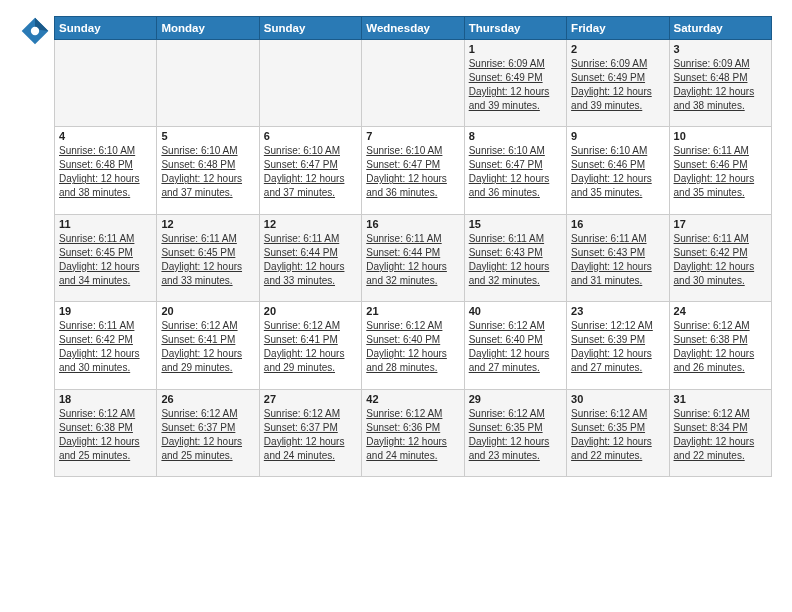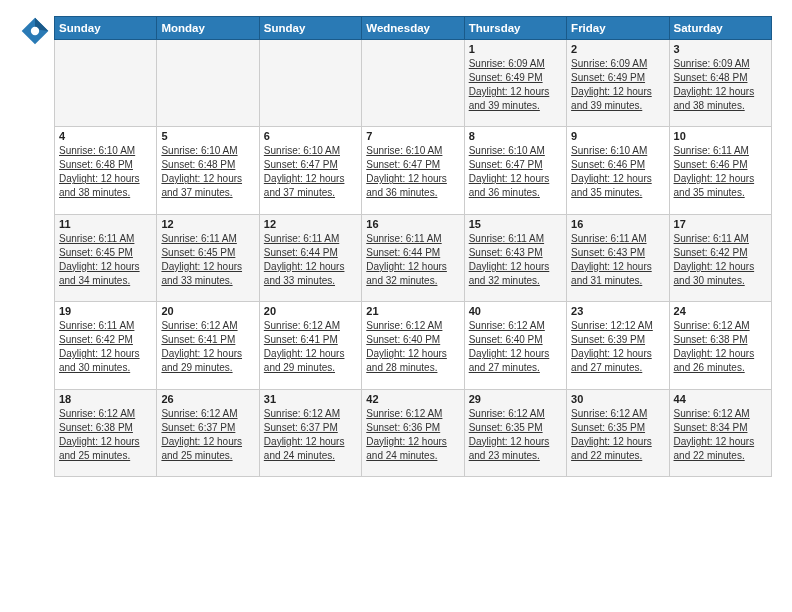--- a/index.html
+++ b/index.html
@@ -295,21 +295,21 @@
 Sunset: 6:38 PM
 Daylight: 12 hours and 25 minutes.</div>
           </td>
           <td>
             <span class="day-num">26</span>
             <div class="day-info">Sunrise: 6:12 AM
 Sunset: 6:37 PM
 Daylight: 12 hours and 25 minutes.</div>
           </td>
           <td>
-            <span class="day-num">31</span>
+            <span class="day-num">27</span>
             <div class="day-info">Sunrise: 6:12 AM
 Sunset: 6:37 PM
 Daylight: 12 hours and 24 minutes.</div>
           </td>
           <td>
             <span class="day-num">42</span>
             <div class="day-info">Sunrise: 6:12 AM
 Sunset: 6:36 PM
 Daylight: 12 hours and 24 minutes.</div>
           </td>
@@ -319,21 +319,21 @@
 Sunset: 6:35 PM
 Daylight: 12 hours and 23 minutes.</div>
           </td>
           <td>
             <span class="day-num">30</span>
             <div class="day-info">Sunrise: 6:12 AM
 Sunset: 6:35 PM
 Daylight: 12 hours and 22 minutes.</div>
           </td>
           <td>
-            <span class="day-num">44</span>
+            <span class="day-num">31</span>
             <div class="day-info">Sunrise: 6:12 AM
 Sunset: 8:34 PM
 Daylight: 12 hours and 22 minutes.</div>
           </td>
         </tr>
       </tbody>
   </table>
 </div>
 
 </body></html>

